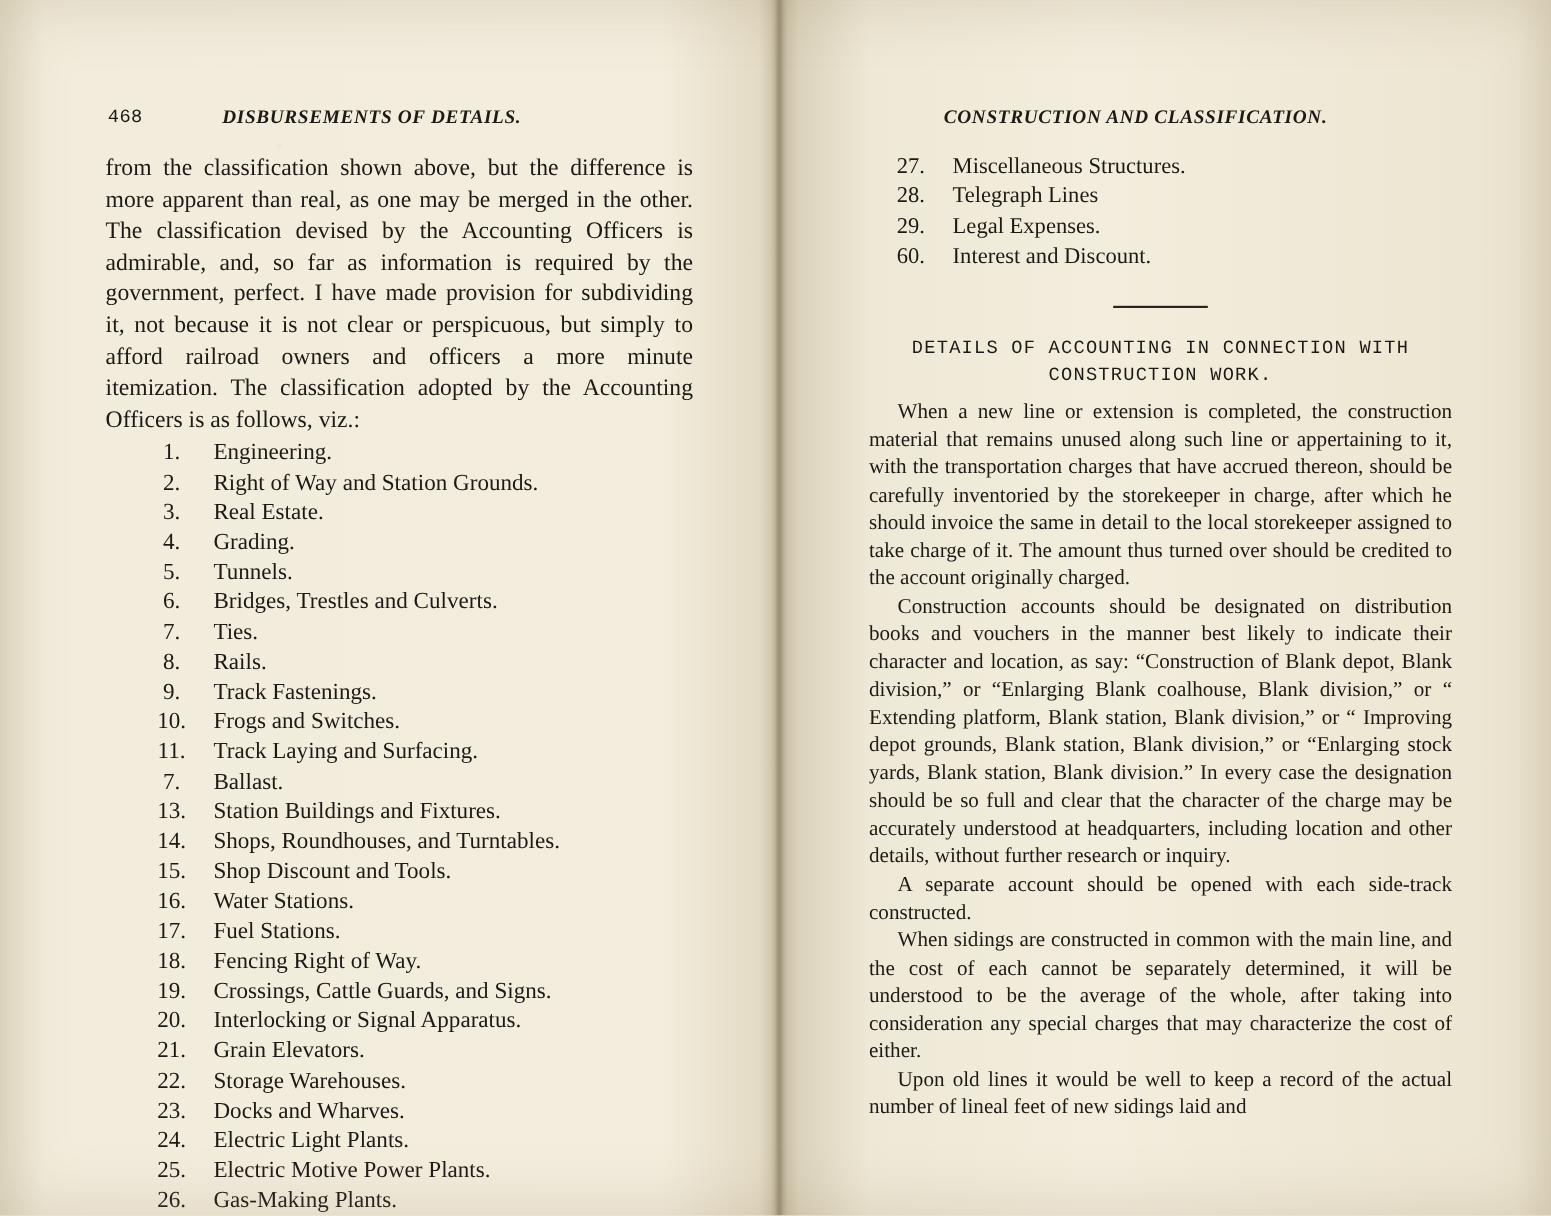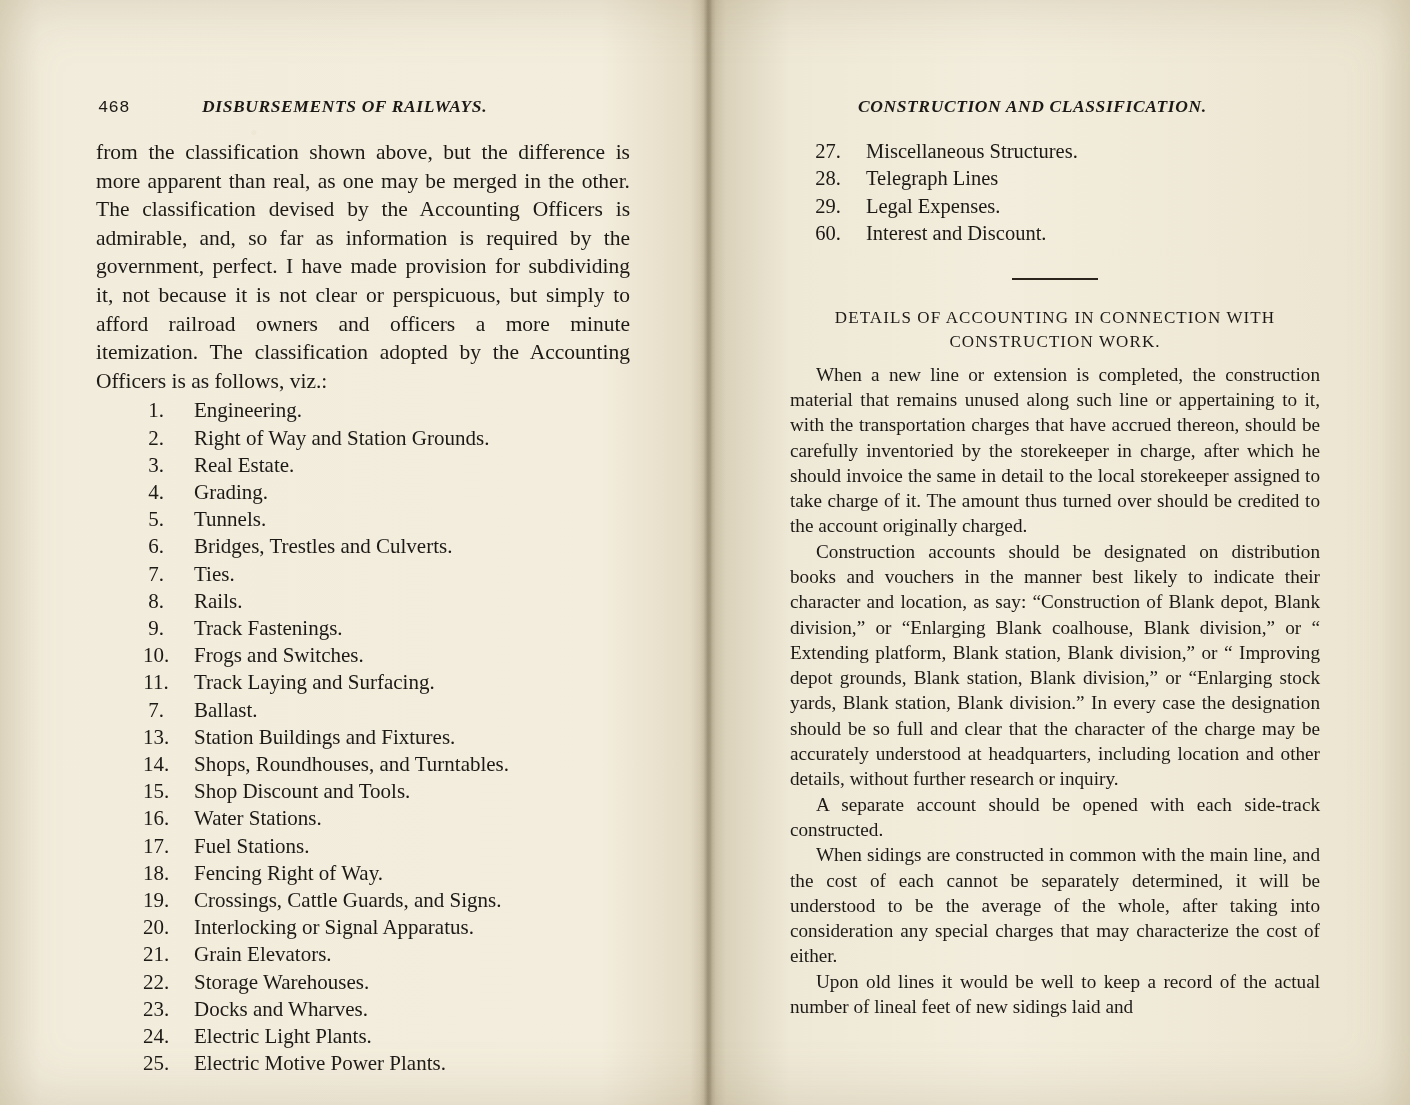--- a/index.html
+++ b/index.html
@@ -149,20 +149,21 @@
     margin: 30px auto 26px auto;
   }
 
   .section-title {
     font-size: 17px;
     letter-spacing: 1.1px;
     text-align: center;
     line-height: 24px;
     margin: 0 0 8px 0;
     text-transform: uppercase;
+    font-family: Liberation Mono, monospace;
   }
 
   .paper-grain {
     position: absolute;
     inset: 0;
     pointer-events: none;
     opacity: 0.35;
     background:
       radial-gradient(circle at 18% 12%, rgba(180,165,130,0.22) 0 2px, transparent 3px),
       radial-gradient(circle at 62% 48%, rgba(180,165,130,0.18) 0 2px, transparent 3px),
@@ -175,21 +176,21 @@
     box-shadow: inset 0 0 60px rgba(150,133,98,0.28);
   }
 </style>
 </head>
 <body>
 
 <div class="book">
 
   <div class="page page-left">
     <div class="header-left-num">468</div>
-    <div class="header header-left-title">DISBURSEMENTS OF RAILWAYS.</div>
+    <div class="header header-left-title">DISBURSEMENTS OF DETAILS.</div>
 
     <div class="col col-left">
       <p class="body">from the classification shown above, but the difference is more apparent than real, as one may be merged in the other.  The classification devised by the Accounting Officers is admirable, and, so far as information is required by the government, perfect.   I have made provision for subdividing it, not because it is not clear or perspicuous, but simply to afford railroad owners and officers a more minute itemization.   The classification adopted by the Accounting Officers is as follows, viz.:</p>
 
       <ol class="numlist">
         <li><span class="num">1.</span><span>Engineering.</span></li>
         <li><span class="num">2.</span><span>Right of Way and Station Grounds.</span></li>
         <li><span class="num">3.</span><span>Real Estate.</span></li>
         <li><span class="num">4.</span><span>Grading.</span></li>
         <li><span class="num">5.</span><span>Tunnels.</span></li>
@@ -206,20 +207,21 @@
         <li><span class="num">16.</span><span>Water Stations.</span></li>
         <li><span class="num">17.</span><span>Fuel Stations.</span></li>
         <li><span class="num">18.</span><span>Fencing Right of Way.</span></li>
         <li><span class="num">19.</span><span>Crossings, Cattle Guards, and Signs.</span></li>
         <li><span class="num">20.</span><span>Interlocking or Signal Apparatus.</span></li>
         <li><span class="num">21.</span><span>Grain Elevators.</span></li>
         <li><span class="num">22.</span><span>Storage Warehouses.</span></li>
         <li><span class="num">23.</span><span>Docks and Wharves.</span></li>
         <li><span class="num">24.</span><span>Electric Light Plants.</span></li>
         <li><span class="num">25.</span><span>Electric Motive Power Plants.</span></li>
+        <li><span class="num">26.</span><span>Gas-Making Plants.</span></li>
       </ol>
     </div>
   </div>
 
   <div class="page page-right">
     <div class="header header-right-title">CONSTRUCTION AND CLASSIFICATION.</div>
     <div class="header-right-num">469</div>
 
     <div class="col col-right">
       <ol class="numlist">

